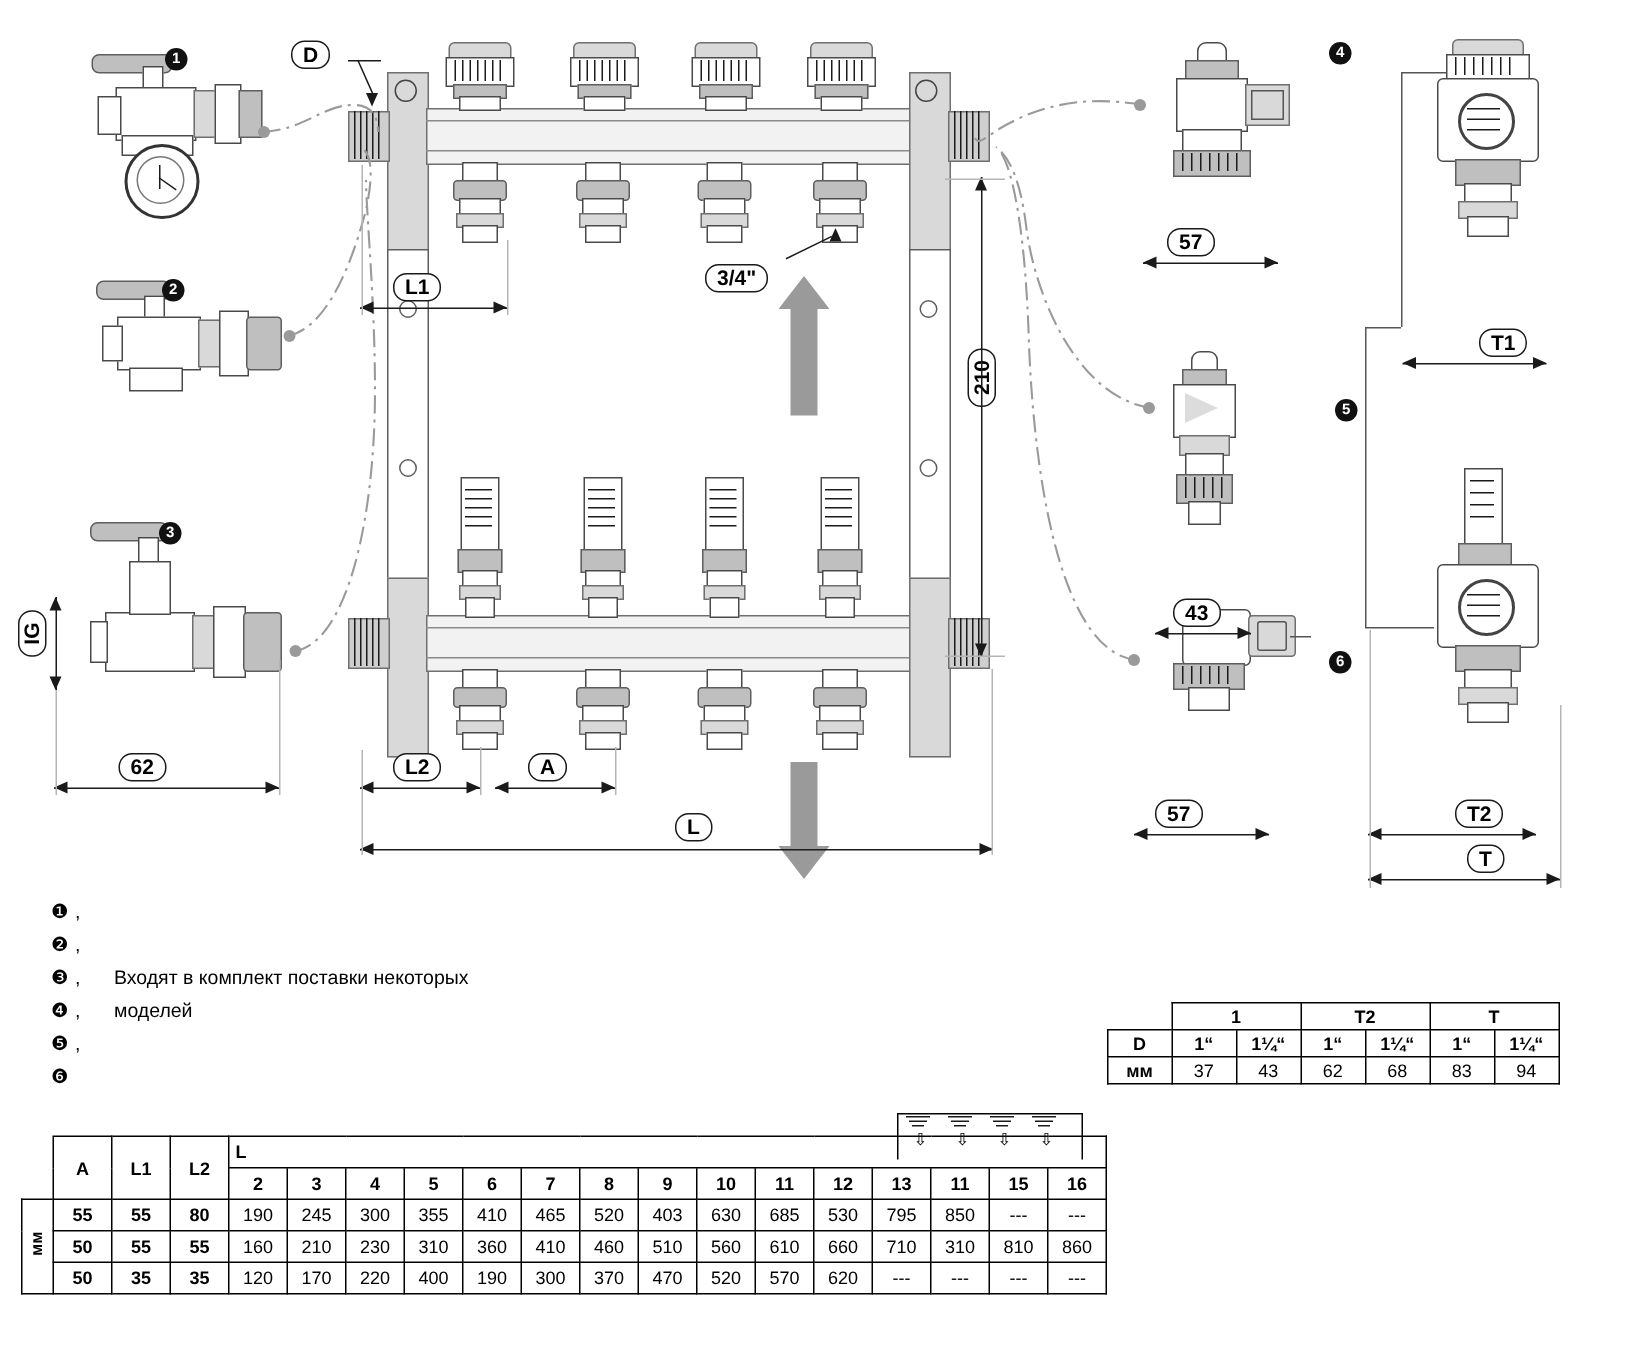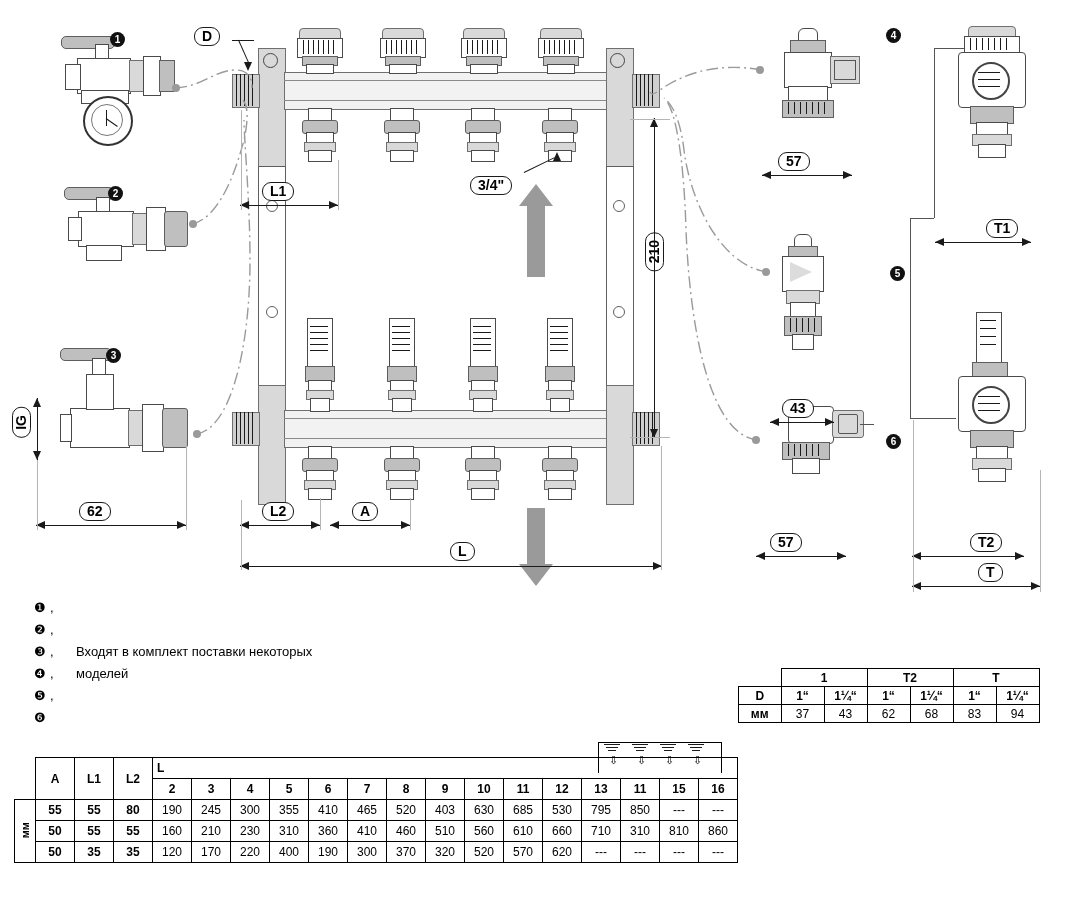--- a/index.html
+++ b/index.html
@@ -686,21 +686,21 @@
       <td class="bold">50</td>
       <td class="bold">35</td>
       <td class="bold">35</td>
       <td>120</td>
       <td>170</td>
       <td>220</td>
       <td>400</td>
       <td>190</td>
       <td>300</td>
       <td>370</td>
-      <td>320</td>
+      <td>470</td>
       <td>520</td>
       <td>570</td>
       <td>620</td>
       <td>---</td>
       <td>---</td>
       <td>---</td>
       <td>---</td>
     </tr>
   </tbody>
     </table>

